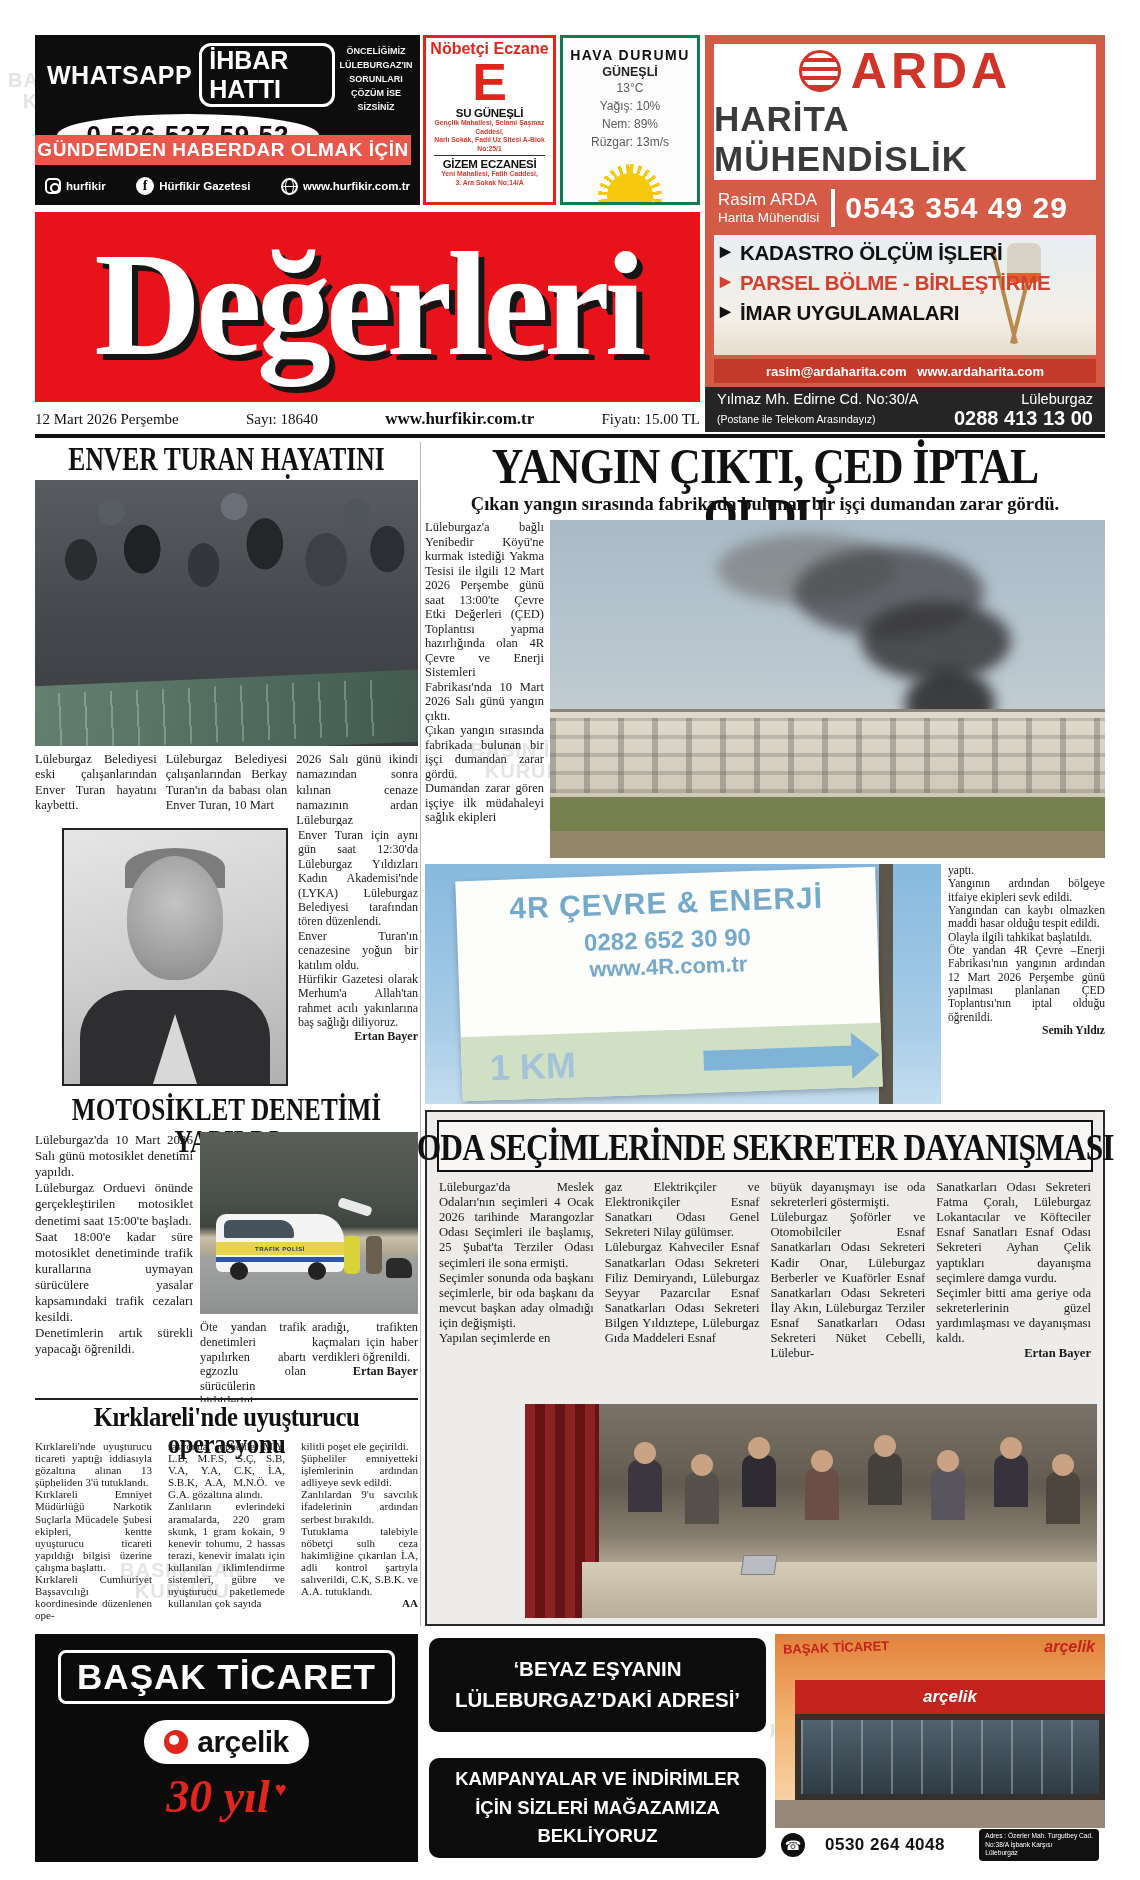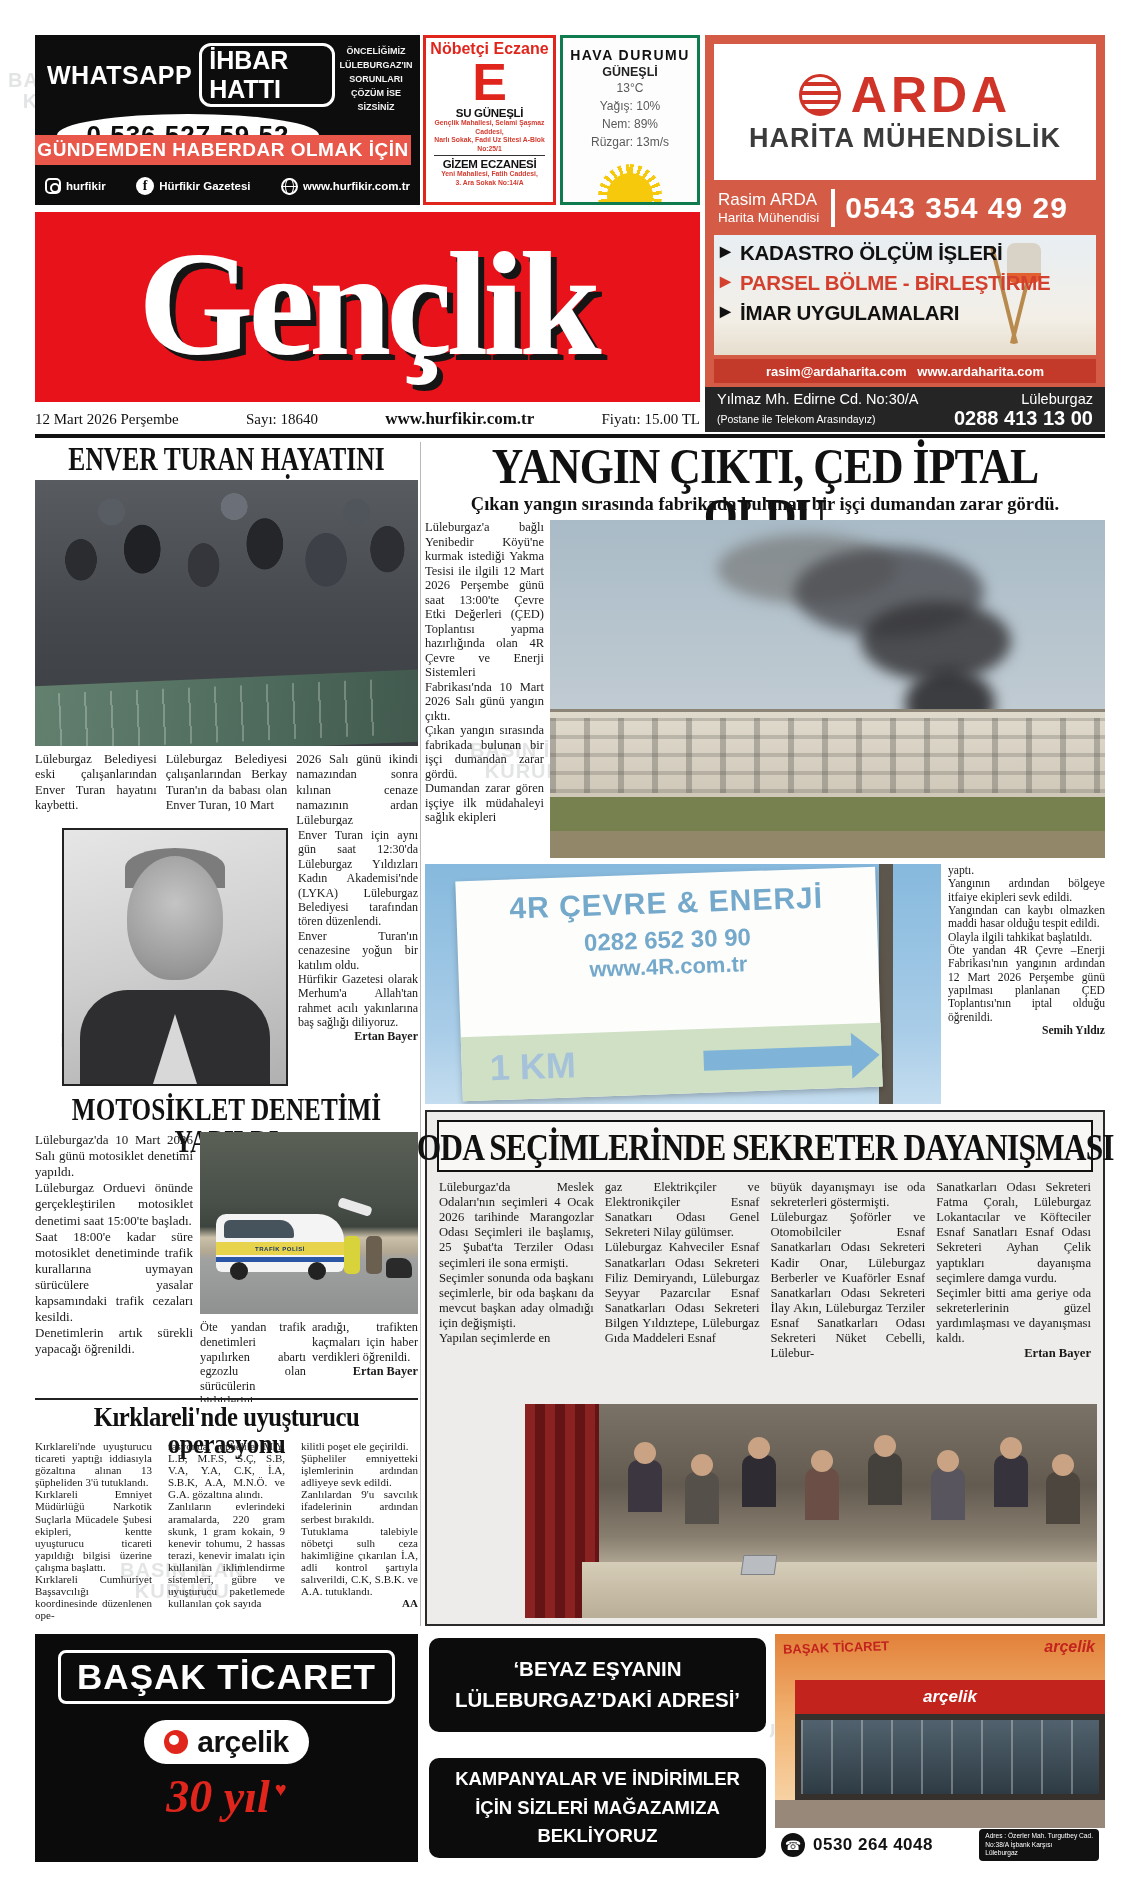--- a/index.html
+++ b/index.html
@@ -73,21 +73,21 @@
 
   
   .arda { left:705px; top:35px; width:400px; height:397px; background:#d45c46;
           font-family:"Liberation Sans",sans-serif; }
   .arda-card { position:absolute; left:9px; top:9px; right:9px; height:136px; background:#fff;
                display:flex; flex-direction:column; align-items:center; justify-content:center; }
   .arda-logorow { display:flex; align-items:center; gap:10px; }
   .arda-globe { width:42px; height:42px; border-radius:50%; border:3px solid #d03428;
                 background:repeating-linear-gradient(0deg,#d03428 0 4px,#fff 4px 9px); }
   .arda-brand { color:#d03428; font-size:50px; font-weight:bold; letter-spacing:4px; line-height:1; }
-  .arda-sub { color:#3b3b3b; font-size:27px; font-weight:bold; letter-spacing:1px; margin-top:3px; }
+  .arda-sub { color:#3b3b3b; font-size:35px; font-weight:bold; letter-spacing:1px; margin-top:3px; }
   .arda-row { position:absolute; left:9px; top:150px; right:9px; height:46px; color:#fff;
               display:flex; align-items:center; }
   .arda-person { font-size:17px; line-height:1.15; padding-left:4px; }
   .arda-person .t2 { font-size:13.5px; }
   .arda-sep { width:4px; height:38px; background:#fff; margin:0 10px 0 12px; }
   .arda-phone { font-size:30px; font-weight:bold; letter-spacing:1px; }
   .arda-photo { position:absolute; left:9px; top:200px; right:9px; height:120px; overflow:hidden;
                 background:linear-gradient(180deg,#e8eef3 0%,#f3efe7 70%,#e6ddcd 100%); }
   .tripod { position:absolute; right:70px; top:10px; width:4px; height:100px; background:#b98a4e;
             transform:rotate(14deg); }
@@ -240,21 +240,21 @@
   .st-glass { position:absolute; left:6px; right:6px; top:40px; bottom:6px;
               background:linear-gradient(180deg,#51626e 0%,#2e3b44 100%); }
   .st-glass::after { content:""; position:absolute; inset:0;
               background:repeating-linear-gradient(90deg, rgba(230,230,230,.35) 0 2px, rgba(0,0,0,0) 2px 30px); }
   .st-ground { position:absolute; left:0; right:0; bottom:0; height:28px; background:#97887a; }
   .st-left-brand { position:absolute; left:8px; top:6px; color:#c3231d; font-weight:bold;
                    font-size:13px; font-family:"Liberation Sans",sans-serif; transform:rotate(-2deg); }
   .st-right-brand { position:absolute; right:10px; top:4px; color:#c3231d; font-weight:bold;
                     font-style:italic; font-size:16px; font-family:"Liberation Sans",sans-serif; }
   .store-strip { position:absolute; left:0; right:0; bottom:0; height:34px; background:#fff;
-                 display:flex; align-items:center; gap:8px; padding:0 6px;
+                 display:flex; align-items:center; gap:20px; padding:0 6px;
                  font-family:"Liberation Sans",sans-serif; }
   .ic-phone { width:24px; height:24px; border-radius:50%; background:#111; color:#fff;
               display:flex; align-items:center; justify-content:center; font-size:13px; }
   .ic-phone::after { content:"☎"; }
   .store-phone { font-size:17px; font-weight:bold; color:#111; letter-spacing:.5px; }
   .store-addr { margin-left:auto; background:#111; color:#fff; border-radius:4px; padding:3px 6px;
                 font-size:6.6px; line-height:1.35; white-space:pre-line; text-align:left; }
 
   
   .caps { left:35px; top:752px; width:383px; height:74px; display:flex; gap:9px; }
@@ -408,21 +408,21 @@
         <span>Lüleburgaz</span>
       </div>
       <div class="r2">
         <span class="note">(Postane ile Telekom Arasındayız)</span>
         <span class="ph2">0288 413 13 00</span>
       </div>
     </div>
   </div>
 
   <div class="abs masthead">
-    <div class="title">Gençlik</div>
+    <div class="title">Değerleri</div>
   </div>
   <div class="abs dateline">
     <span>12 Mart 2026 Perşembe</span>
     <span>Sayı: 18640</span>
     <span class="site">www.hurfikir.com.tr</span>
     <span>Fiyatı: 15.00 TL</span>
   </div>
   <div class="abs rule1"></div>
   <div class="abs vdiv"></div>
 

